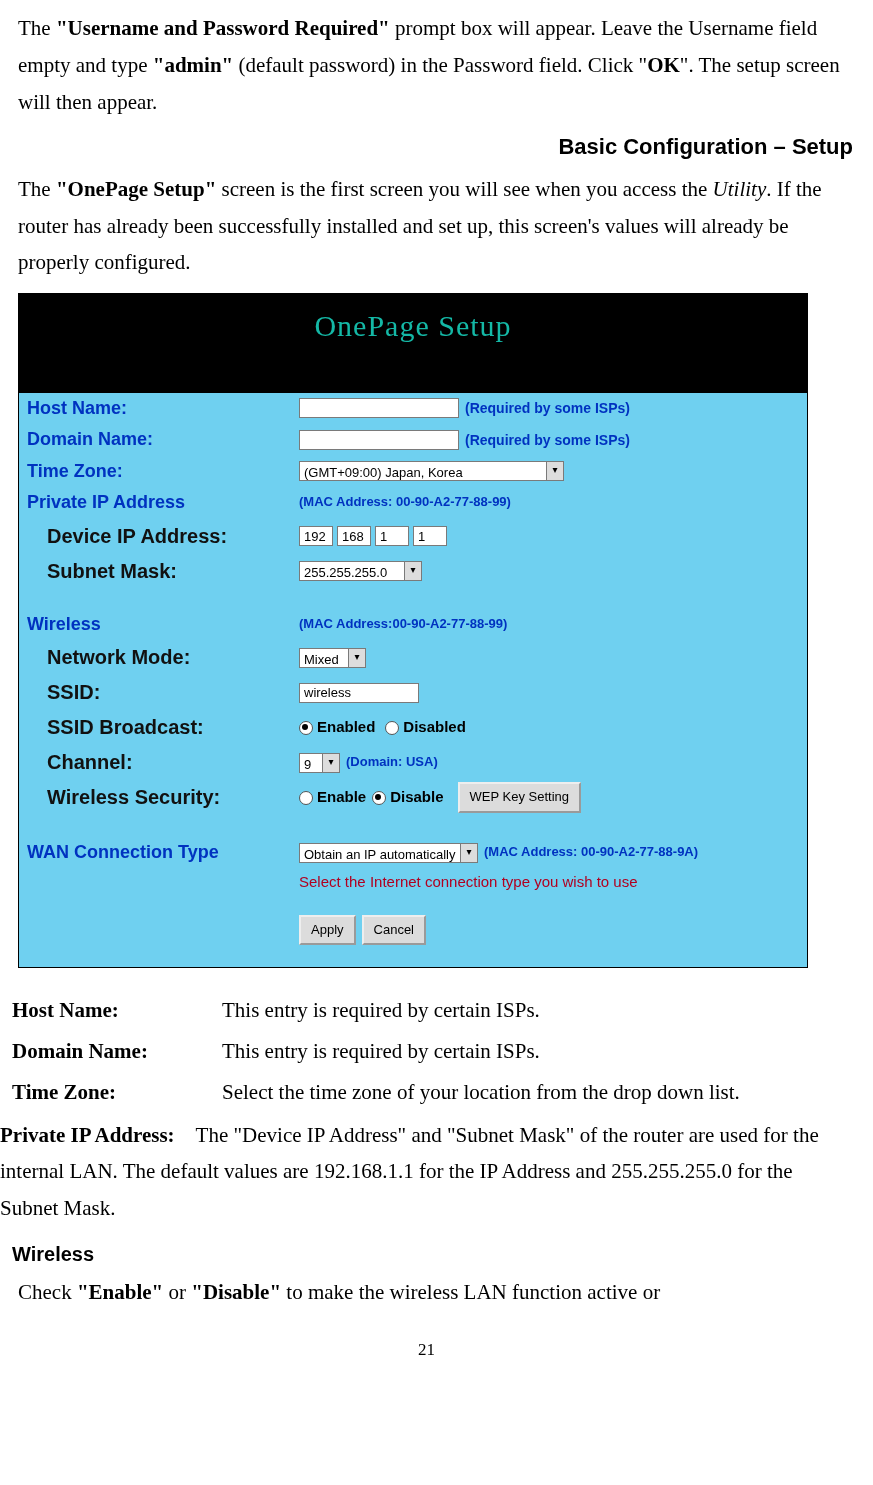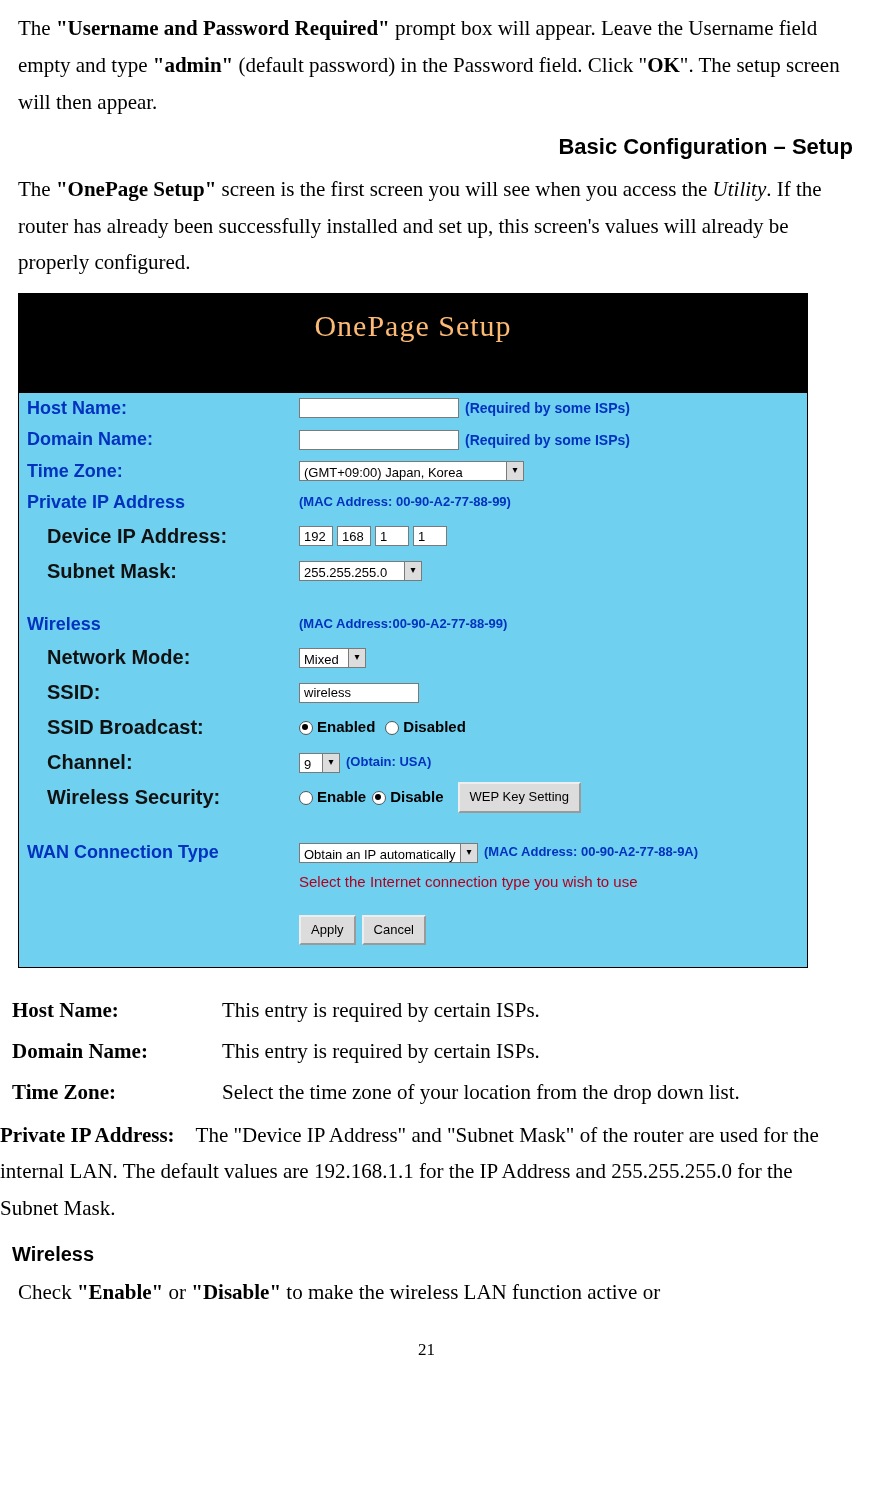--- a/index.html
+++ b/index.html
@@ -30,21 +30,21 @@
   }
   .screenshot {
     margin: 12px 0 24px 18px;
     width: 790px;
     border: 1px solid #000;
     box-sizing: border-box;
     background: #6fd0f0;
   }
   .ss-title {
     background:#000;
-    color:#fdba74;
+    color:#14b8a6;
     text-align:center;
     font-family: "Times New Roman", serif;
     font-size: 30px;
     padding: 6px 0 40px 0;
     letter-spacing: 1px;
   }
   .ss-body {
     font-family: Arial, sans-serif;
     font-size: 15px;
     padding: 0 0 22px 8px;
@@ -103,21 +103,21 @@
     </div>
 
     <div class="ss-row">
       <div class="ss-label-blue" data-name="domainname-label">Domain Name:</div>
       <input class="ss-input" style="width: 160px;" data-name="domainname-input">
       <span class="ss-reqnote" data-name="domainname-note">(Required by some ISPs)</span>
     </div>
 
     <div class="ss-row">
       <div class="ss-label-blue" data-name="timezone-label">Time Zone:</div>
-      <span class="ss-input" style="width:208px" data-name="timezone-select">(GMT+09:00) Japan, Korea</span>
+      <span class="ss-input" style="width:248px" data-name="timezone-select">(GMT+09:00) Japan, Korea</span>
         <span class="ss-select-arrow" data-name="chevron-down-icon">▾</span>
     </div>
 
     <div class="ss-row">
       <div class="ss-label-blue" data-name="private-ip-header">Private IP Address</div>
       <span class="ss-macnote" data-name="mac-private-note">(MAC Address: 00-90-A2-77-88-99)</span>
     </div>
 
     <div class="ss-row ss-ipgroup">
       <div class="ss-label-dark" data-name="device-ip-label">Device IP Address:</div>
@@ -156,21 +156,21 @@
       <span class="ss-radio checked" data-name="ssid-broadcast-enabled-radio"></span>
       <span class="bold" style="margin:0 10px 0 4px" data-name="enabled-label">Enabled</span>
       <span class="ss-radio" data-name="ssid-broadcast-disabled-radio"></span>
       <span class="bold" style="margin-left:4px" data-name="disabled-label">Disabled</span>
     </div>
 
     <div class="ss-row">
       <div class="ss-label-dark" data-name="channel-label">Channel:</div>
       <span class="ss-input" style="width:24px" data-name="channel-select">9</span>
         <span class="ss-select-arrow" data-name="chevron-down-icon">▾</span>
-      <span class="ss-macnote" style="margin-left:6px" data-name="channel-domain-note">(Obtain: USA)</span>
+      <span class="ss-macnote" style="margin-left:6px" data-name="channel-domain-note">(Domain: USA)</span>
     </div>
 
     <div class="ss-row">
       <div class="ss-label-dark" data-name="wireless-security-label">Wireless Security:</div>
       <span class="ss-radio" data-name="wsec-enable-radio"></span>
       <span class="bold" style="margin:0 6px 0 4px" data-name="enable-label">Enable</span>
       <span class="ss-radio checked" data-name="wsec-disable-radio"></span>
       <span class="bold" style="margin:0 14px 0 4px" data-name="disable-label">Disable</span>
       <span class="ss-btn" data-name="wep-key-setting-button">WEP Key Setting</span>
     </div>

